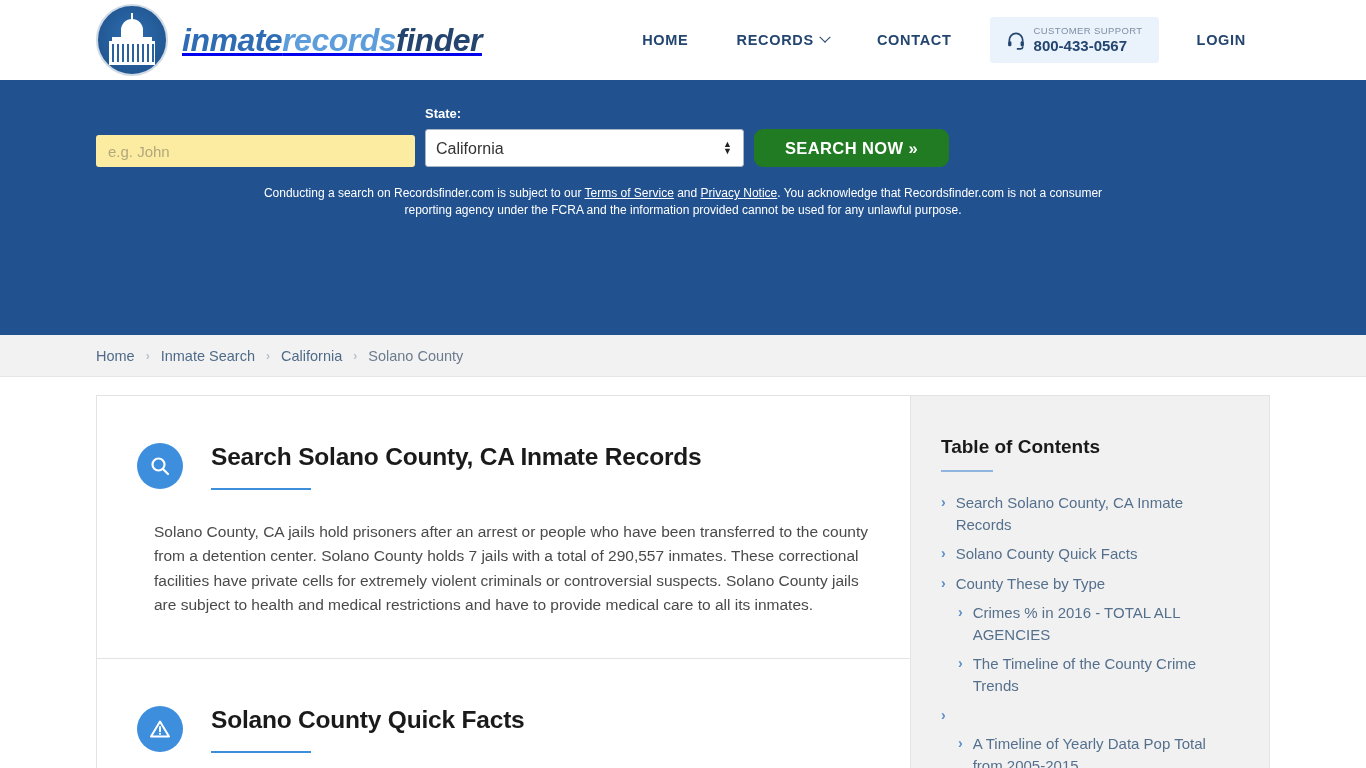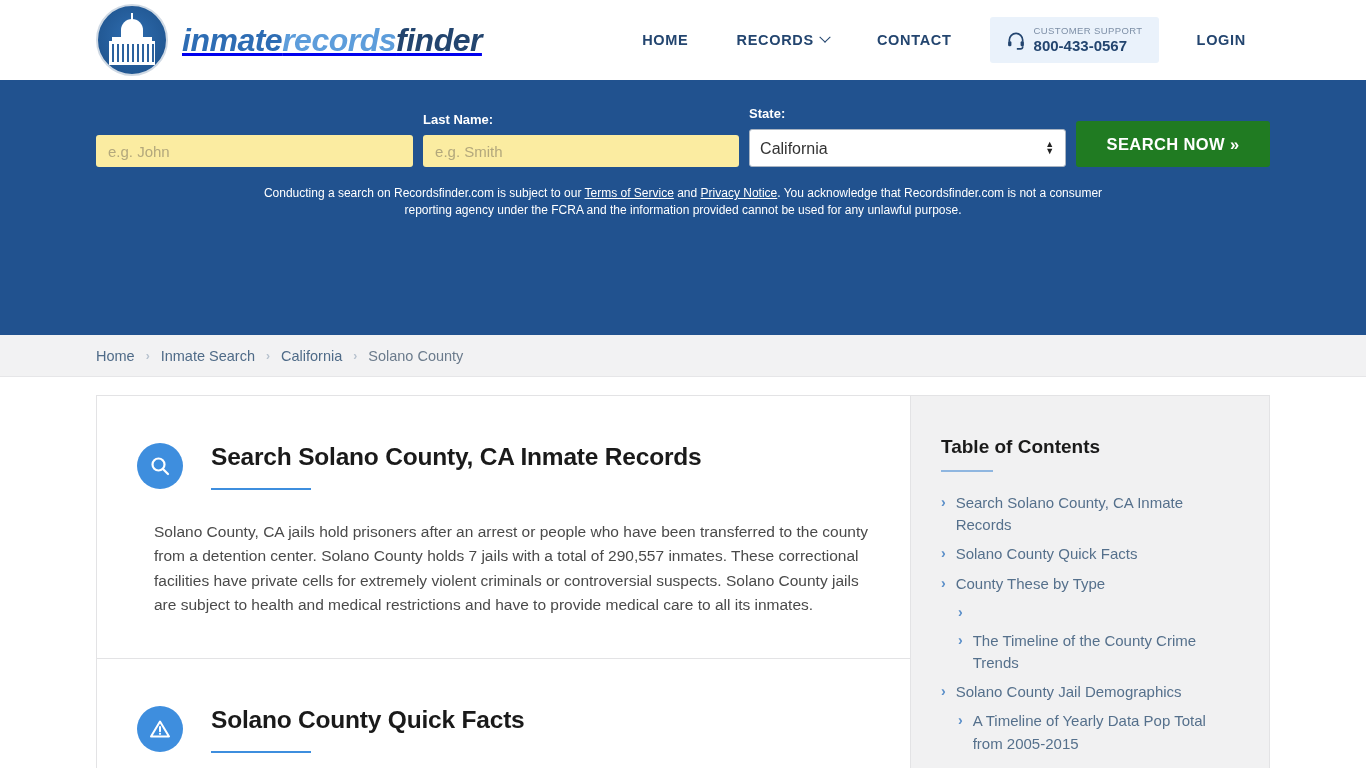--- a/index.html
+++ b/index.html
@@ -120,23 +120,23 @@
     -webkit-appearance: none; appearance: none;
     position: relative; cursor: pointer;
   }
   .select-wrap { position: relative; width: 100%; }
   .select-arrows {
     position: absolute; right: 12px; top: 50%; transform: translateY(-50%);
     pointer-events: none; font-size: 9px; color: #222; line-height: 7px;
     display: flex; flex-direction: column; align-items: center;
   }
   .btn-search {
-    height: 46px; width: 195px;
+    height: 38px; width: 195px;
     background: #207b22; color: #ffffff;
-    border: none; border-radius: 3px;
+    border: none; border-radius: 9px;
     font-size: 16.5px; font-weight: 700; letter-spacing: .4px;
     cursor: pointer;
     font-family: "Liberation Sans", sans-serif;
   }
   .disclaimer {
     color: #ffffff; font-size: 12px; line-height: 1.45;
     text-align: center; margin: 18px auto 0 auto; max-width: 845px;
     font-weight: 400;
   }
   .disclaimer a { color: #ffffff; text-decoration: underline; }
@@ -270,24 +270,20 @@
   </nav>
 </header>
 
 <section class="hero">
 
   <div class="search-row">
     <div class="field f-first">
       <input class="field-input" type="text" placeholder="e.g. John" style="">
     </div>
 
-    <div class="field f-last">
-      <label class="field-label">Last Name:</label>
-      <input class="field-input" type="text" placeholder="e.g. Smith" style="">
-    </div>
 
     <div class="field f-state">
       <label class="field-label">State:</label>
       <div class="select-wrap">
         <select class="state-select">
           <option>California</option>
         </select>
         <span class="select-arrows">
           <span>▲</span>
             <span>▼</span>
@@ -362,28 +358,28 @@
       <li class="toc-item">
         <span class="toc-chev">›</span>
         <a class="toc-link" href="#">Solano County Quick Facts</a>
       </li>
       <li class="toc-item">
         <span class="toc-chev">›</span>
         <a class="toc-link" href="#">County These by Type</a>
       </li>
       <li class="toc-item sub">
         <span class="toc-chev">›</span>
+        <a class="toc-link" href="#">Crimes % in 2016 - TOTAL ALL AGENCIES</a>
       </li>
       <li class="toc-item sub">
         <span class="toc-chev">›</span>
         <a class="toc-link" href="#">The Timeline of the County Crime Trends</a>
       </li>
       <li class="toc-item">
         <span class="toc-chev">›</span>
-        <a class="toc-link" href="#">Solano County Jail Demographics</a>
       </li>
       <li class="toc-item sub">
         <span class="toc-chev">›</span>
         <a class="toc-link" href="#">A Timeline of Yearly Data Pop Total from 2005-2015</a>
       </li>
     </ul>
   </aside>
 
 </div>
 

